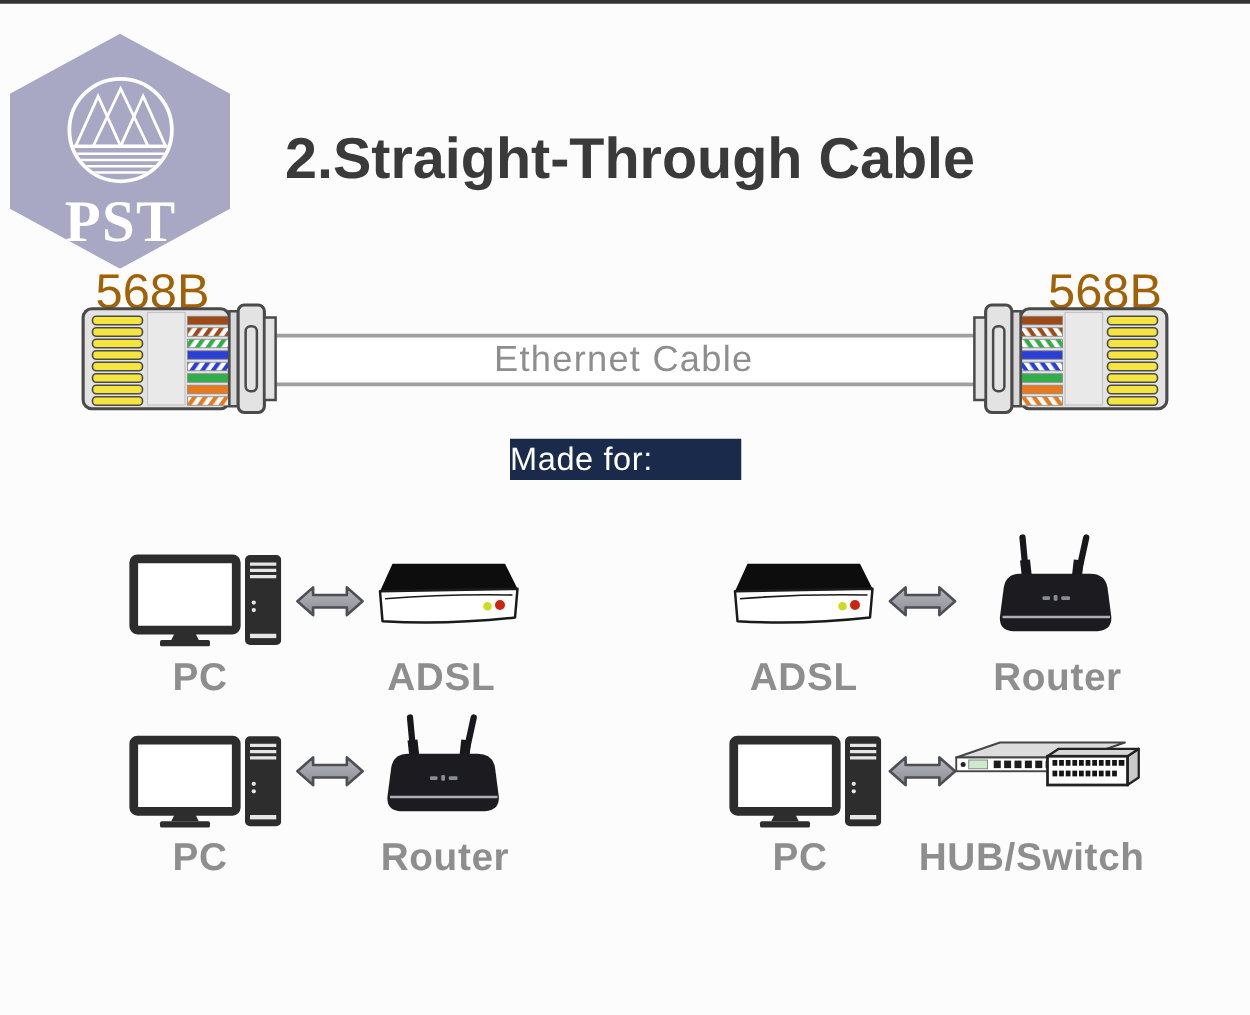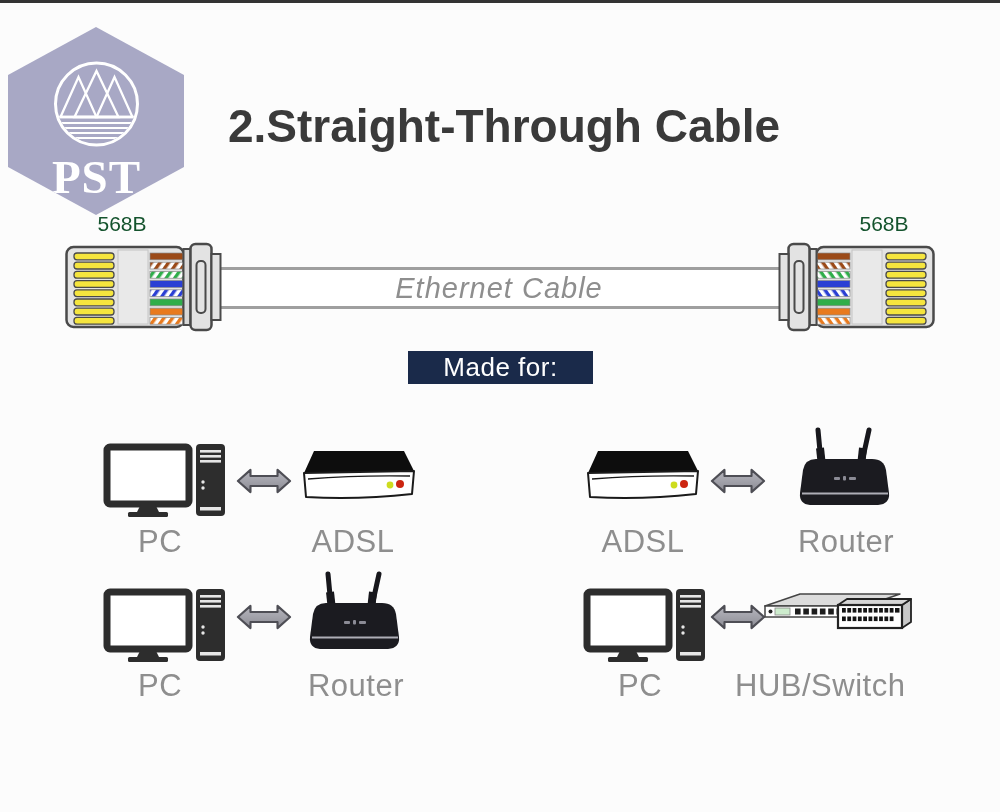--- a/index.html
+++ b/index.html
@@ -7,32 +7,32 @@
   #stage{position:relative;width:1000px;height:812px;background:#fcfcfc;overflow:hidden;}
   .abs{position:absolute;}
   
   #top-strip{left:0;top:0;width:1000px;height:3px;background:#333;}
   
   #logo-hex{left:8px;top:3px;width:176px;height:188px;background:#a8a8c5;
     clip-path:polygon(50% 0%,100% 25.5%,100% 74.5%,50% 100%,0% 74.5%,0% 25.5%);margin-top:24px;}
   
   #title{left:204px;top:99px;width:640px;font-size:46px;font-weight:700;color:#3a3a3a;letter-spacing:0;margin-left:24px;}
   
-  .conn-label{top:212px;width:120px;font-size:21px;color:#14532d;text-align:center;}
+  .conn-label{top:212px;width:120px;font-size:39px;color:#a16207;text-align:center;}
   
   #cable-band{left:216px;top:267px;width:566px;height:36px;background:#ffffff;
     border-top:3px solid #9f9f9f;border-bottom:3px solid #9f9f9f;
-    display:flex;align-items:center;justify-content:center;font-style:italic;}
+    display:flex;align-items:center;justify-content:center;}
   #cable-band span{font-size:29px;color:#8e8e8e;letter-spacing:1px;}
   
   #made-for{left:408px;top:351px;width:185px;height:33px;background:#1a2a4a;
-    display:flex;align-items:center;justify-content:center;}
+    display:flex;align-items:center;}
   #made-for span{color:#ffffff;font-size:26px;letter-spacing:0.5px;}
   
-  .dev-label{font-size:31px;color:#8e8e8e;text-align:center;letter-spacing:0.5px;}
+  .dev-label{font-size:31px;color:#8e8e8e;text-align:center;letter-spacing:0.5px;font-weight:bold;}
   svg.iconuse{display:block;}
 </style>
 </head>
 <body>
 
 <svg width="0" height="0" style="position:absolute" aria-hidden="true">
   <defs>
     <linearGradient id="ag" x1="0" y1="0" x2="0" y2="1">
       <stop offset="0" stop-color="#b6b6be"></stop>
         <stop offset="0.5" stop-color="#a2a2aa"></stop>

